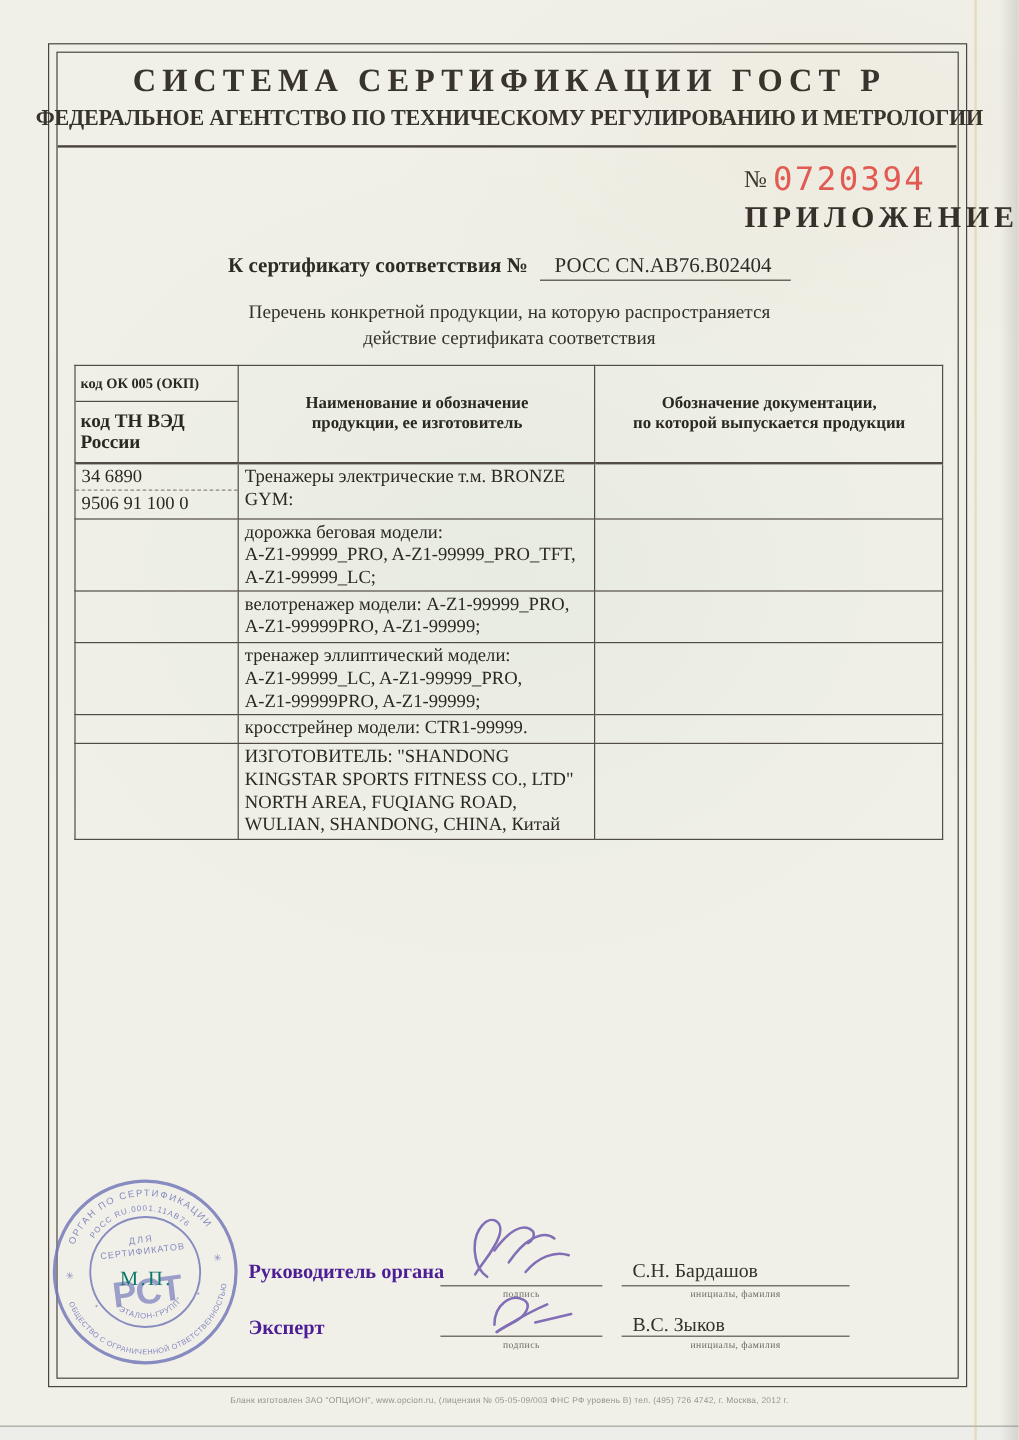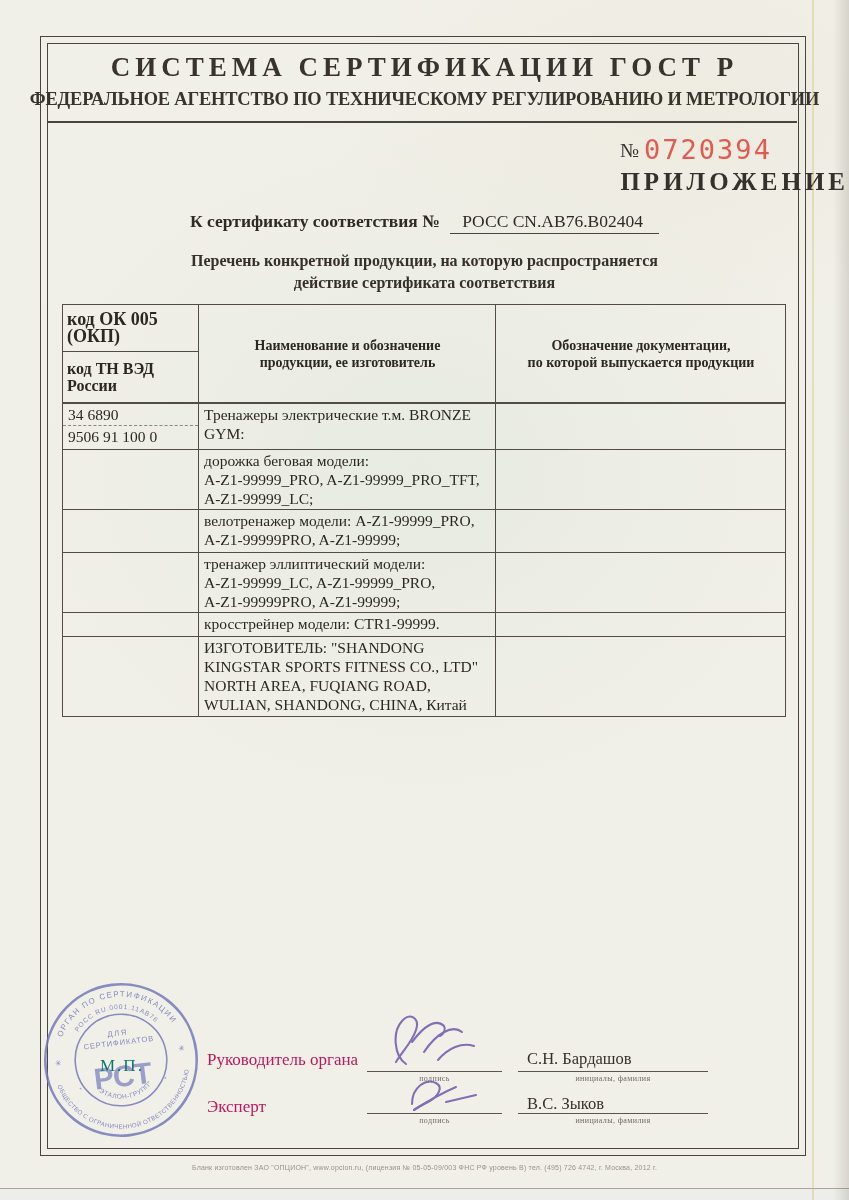--- a/index.html
+++ b/index.html
@@ -18,32 +18,32 @@
   .header-divider{left:48px;top:121px;width:749px;height:2px;background:#49453e;}
   
   .h1{left:0;top:52px;width:100%;text-align:center;font-size:27px;font-weight:700;letter-spacing:5px;color:#38342d;}
   .h2{left:0;top:88px;width:100%;text-align:center;font-size:19px;font-weight:700;letter-spacing:-0.2px;color:#38342d;transform:scaleX(.97);}
   .serial{left:620px;top:134px;font-size:20px;color:#3a362f;}
   .serial .digits{font-family:"DejaVu Sans Mono", monospace;font-size:27px;letter-spacing:2px;color:#e25b52;vertical-align:-2px;}
   .title{left:0;top:168px;width:100%;text-align:right;font-size:25px;font-weight:700;letter-spacing:4px;color:#35312a;}
   .certline{left:0;top:211px;width:100%;text-align:center;font-size:17.5px;}
   .certline .lbl{font-weight:700;}
   .certline .val{display:inline-block;border-bottom:1.3px solid #49453e;padding:0 16px 1px 12px;margin-left:6px;text-align:center;}
-  .subtitle{left:0;top:250px;width:100%;text-align:center;font-size:16px;font-weight:700;line-height:22px;color:#35312a;}
+  .subtitle{left:0;top:250px;width:100%;text-align:center;font-size:16px;font-weight:400;line-height:22px;color:#35312a;}
   
   .cert-table{left:62px;top:304px;width:723px;border:1.6px solid #514c44;border-collapse:collapse;table-layout:fixed;font-size:15.5px;color:#2b2822;}
   .cert-table td{border:1.2px solid #514c44;vertical-align:top;padding:1px 4px 1px 5px;line-height:19px;}
   .cert-table .hdr td{font-size:14px;font-weight:700;text-align:center;vertical-align:middle;line-height:17px;}
   .cert-table .hdr-split{padding:0;}
-  .hdr-split .c1t{border-bottom:1.2px solid #514c44;padding:6px 4px;text-align:left;font-weight:700;font-size:18px;}
+  .hdr-split .c1t{border-bottom:1.2px solid #514c44;padding:6px 4px;text-align:left;font-weight:700;font-size:12px;}
   .hdr-split .c1b{padding:8px 4px;text-align:left;font-weight:700;font-size:16px;}
   .cert-table .hdr-bot td{border-bottom-width:2.4px;}
   .code-top{border-bottom:1.2px dashed #8b867c;padding-bottom:1px;}
   
-  .sig-label{font-size:17px;font-weight:400;color:#be185d;}
+  .sig-label{font-size:17px;font-weight:700;color:#4c1d95;}
   .sig-line{border-bottom:1.2px solid #5a564e;}
   .tiny{font-size:8px;color:#6e6a61;text-align:center;letter-spacing:.4px;}
   .name{font-size:16.5px;color:#35312a;}
   .mp{left:100px;top:1056px;font-size:17px;letter-spacing:2px;color:#0f766e;}
   
   .imprint{left:0;top:1164px;width:100%;text-align:center;font-size:7px;color:#97928a;font-family:"Liberation Sans", sans-serif;letter-spacing:.2px;}
   .bottom-edge{left:0;top:1188px;width:100%;height:12px;background:#ededea;border-top:1px solid #a6a6a0;}
   .crease{left:812px;top:0;width:2px;height:1200px;background:rgba(205,185,115,.35);}
   .right-shade{left:833px;top:0;width:16px;height:1200px;background:linear-gradient(90deg,rgba(120,118,108,0),rgba(120,118,108,.22));}
   .stamp-wrap{left:33px;top:972px;width:176px;height:176px;transform:rotate(-7deg);opacity:.92;}

